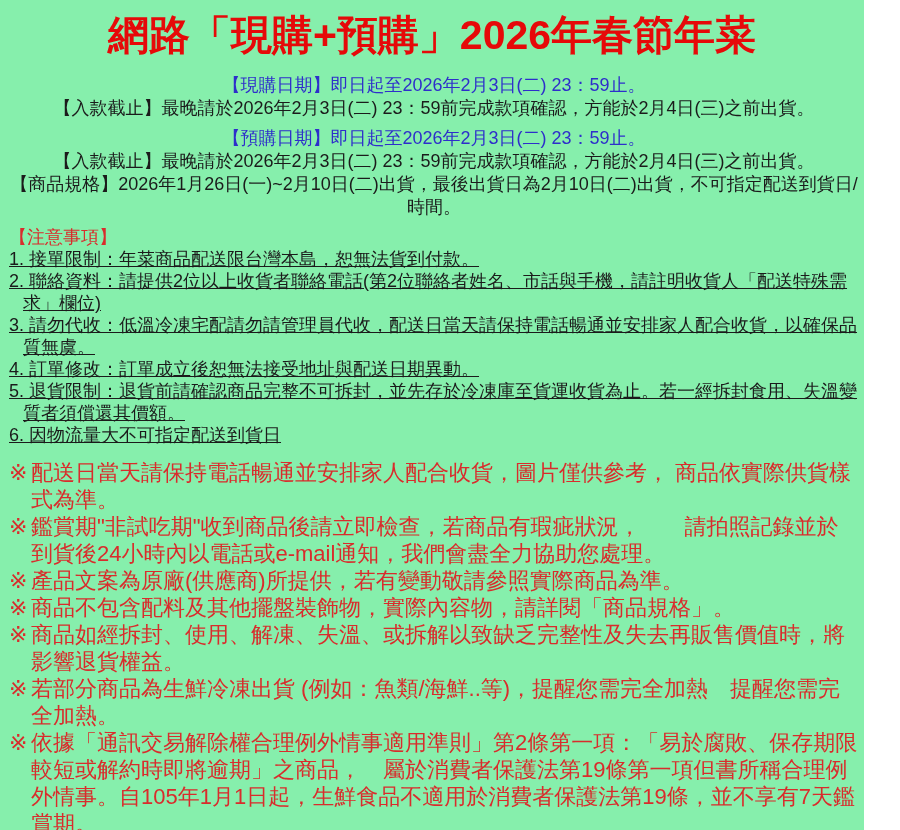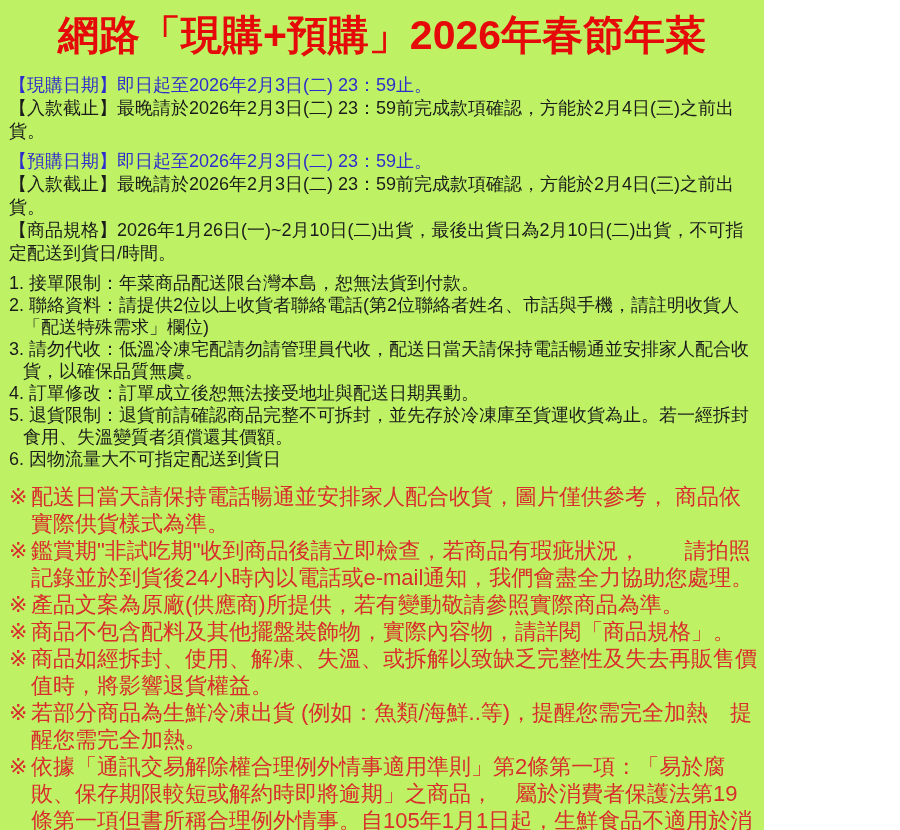--- a/index.html
+++ b/index.html
@@ -3,23 +3,23 @@
 <meta charset="utf-8">
 <style>
   html, body {
     margin: 0;
     padding: 0;
     background: #ffffff;
     font-family: "Liberation Sans", "DejaVu Sans", sans-serif;
   }
   .page {
     position: relative;
-    width: 764px;
+    width: 864px;
     height: 830px;
-    background: #bef264;
+    background: #86efac;
     overflow: hidden;
   }
   .title {
     margin: 10px 6px 14px 6px;
     text-align: center;
     font-size: 41px;
     line-height: 50px;
     font-weight: bold;
     color: var(--title_red, #e60909);
     letter-spacing: 0px;
@@ -27,36 +27,38 @@
   }
   .content {
     padding-left: 9px;
     padding-right: 5px;
   }
   .info-block {
     font-size: 18px;
     line-height: 23px;
     margin: 0 0 7px 0;
     color: var(--text_black, #1b1b1b);
+    text-align: center;
   }
   .line-blue {
     color: var(--date_blue, #2e2ecb);
   }
   .notes {
     margin-top: 5px;
     font-size: 18px;
     line-height: 22px;
     color: var(--text_black, #1b1b1b);
   }
   .notes-heading {
     color: var(--notice_red, #d92c2c);
   }
   .note-item {
     padding-left: 14px;
     text-indent: -14px;
+    text-decoration: underline;
   }
   .disclaimers {
     margin-top: 13px;
     font-size: 22px;
     line-height: 27px;
     color: var(--notice_red, #d92c2c);
   }
   .disclaimer {
     display: flex;
     align-items: flex-start;
@@ -82,20 +84,21 @@
       <div>【入款截止】最晚請於2026年2月3日(二) 23：59前完成款項確認，方能於2月4日(三)之前出貨。</div>
     </div>
 
     <div class="info-block">
       <div class="line-blue">【預購日期】即日起至2026年2月3日(二) 23：59止。</div>
       <div>【入款截止】最晚請於2026年2月3日(二) 23：59前完成款項確認，方能於2月4日(三)之前出貨。</div>
       <div>【商品規格】2026年1月26日(一)~2月10日(二)出貨，最後出貨日為2月10日(二)出貨，不可指定配送到貨日/時間。</div>
     </div>
 
     <div class="notes">
+      <div class="notes-heading">【注意事項】</div>
       <div class="note-item">1. 接單限制：年菜商品配送限台灣本島，恕無法貨到付款。</div>
       <div class="note-item">2. 聯絡資料：請提供2位以上收貨者聯絡電話(第2位聯絡者姓名、市話與手機，請註明收貨人「配送特殊需求」欄位)</div>
       <div class="note-item">3. 請勿代收：低溫冷凍宅配請勿請管理員代收，配送日當天請保持電話暢通並安排家人配合收貨，以確保品質無虞。</div>
       <div class="note-item">4. 訂單修改：訂單成立後恕無法接受地址與配送日期異動。</div>
       <div class="note-item">5. 退貨限制：退貨前請確認商品完整不可拆封，並先存於冷凍庫至貨運收貨為止。若一經拆封食用、失溫變質者須償還其價額。</div>
       <div class="note-item">6. 因物流量大不可指定配送到貨日</div>
     </div>
 
     <div class="disclaimers">
       <div class="disclaimer">

